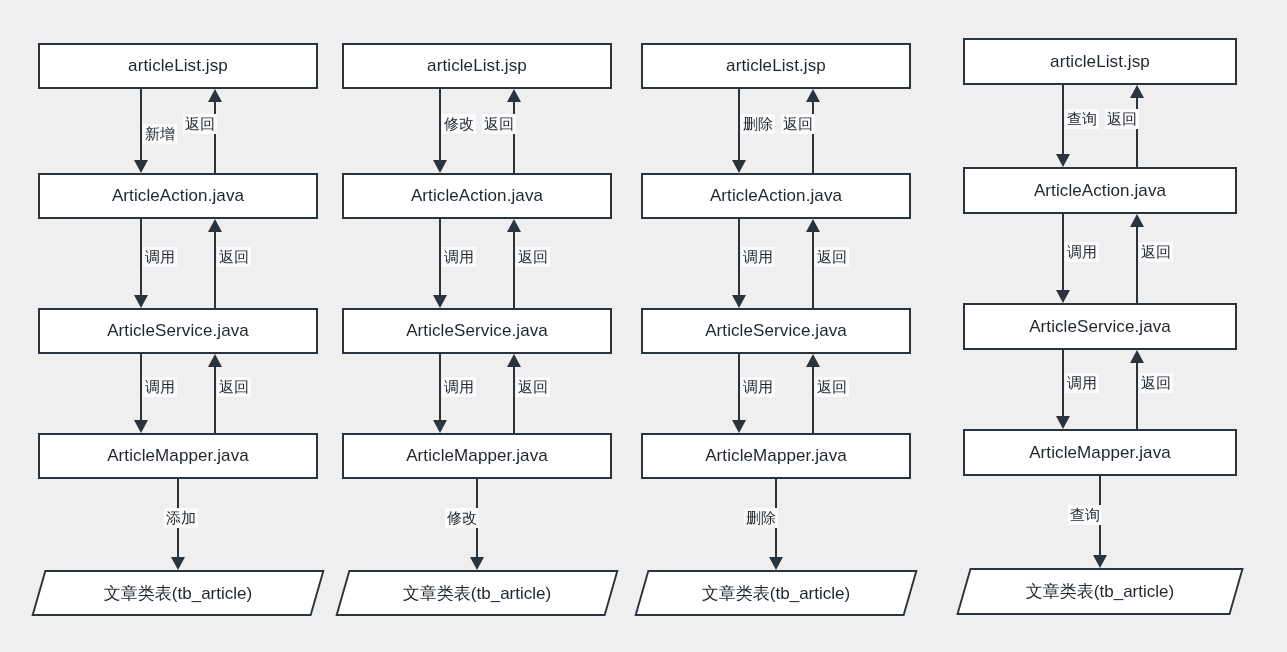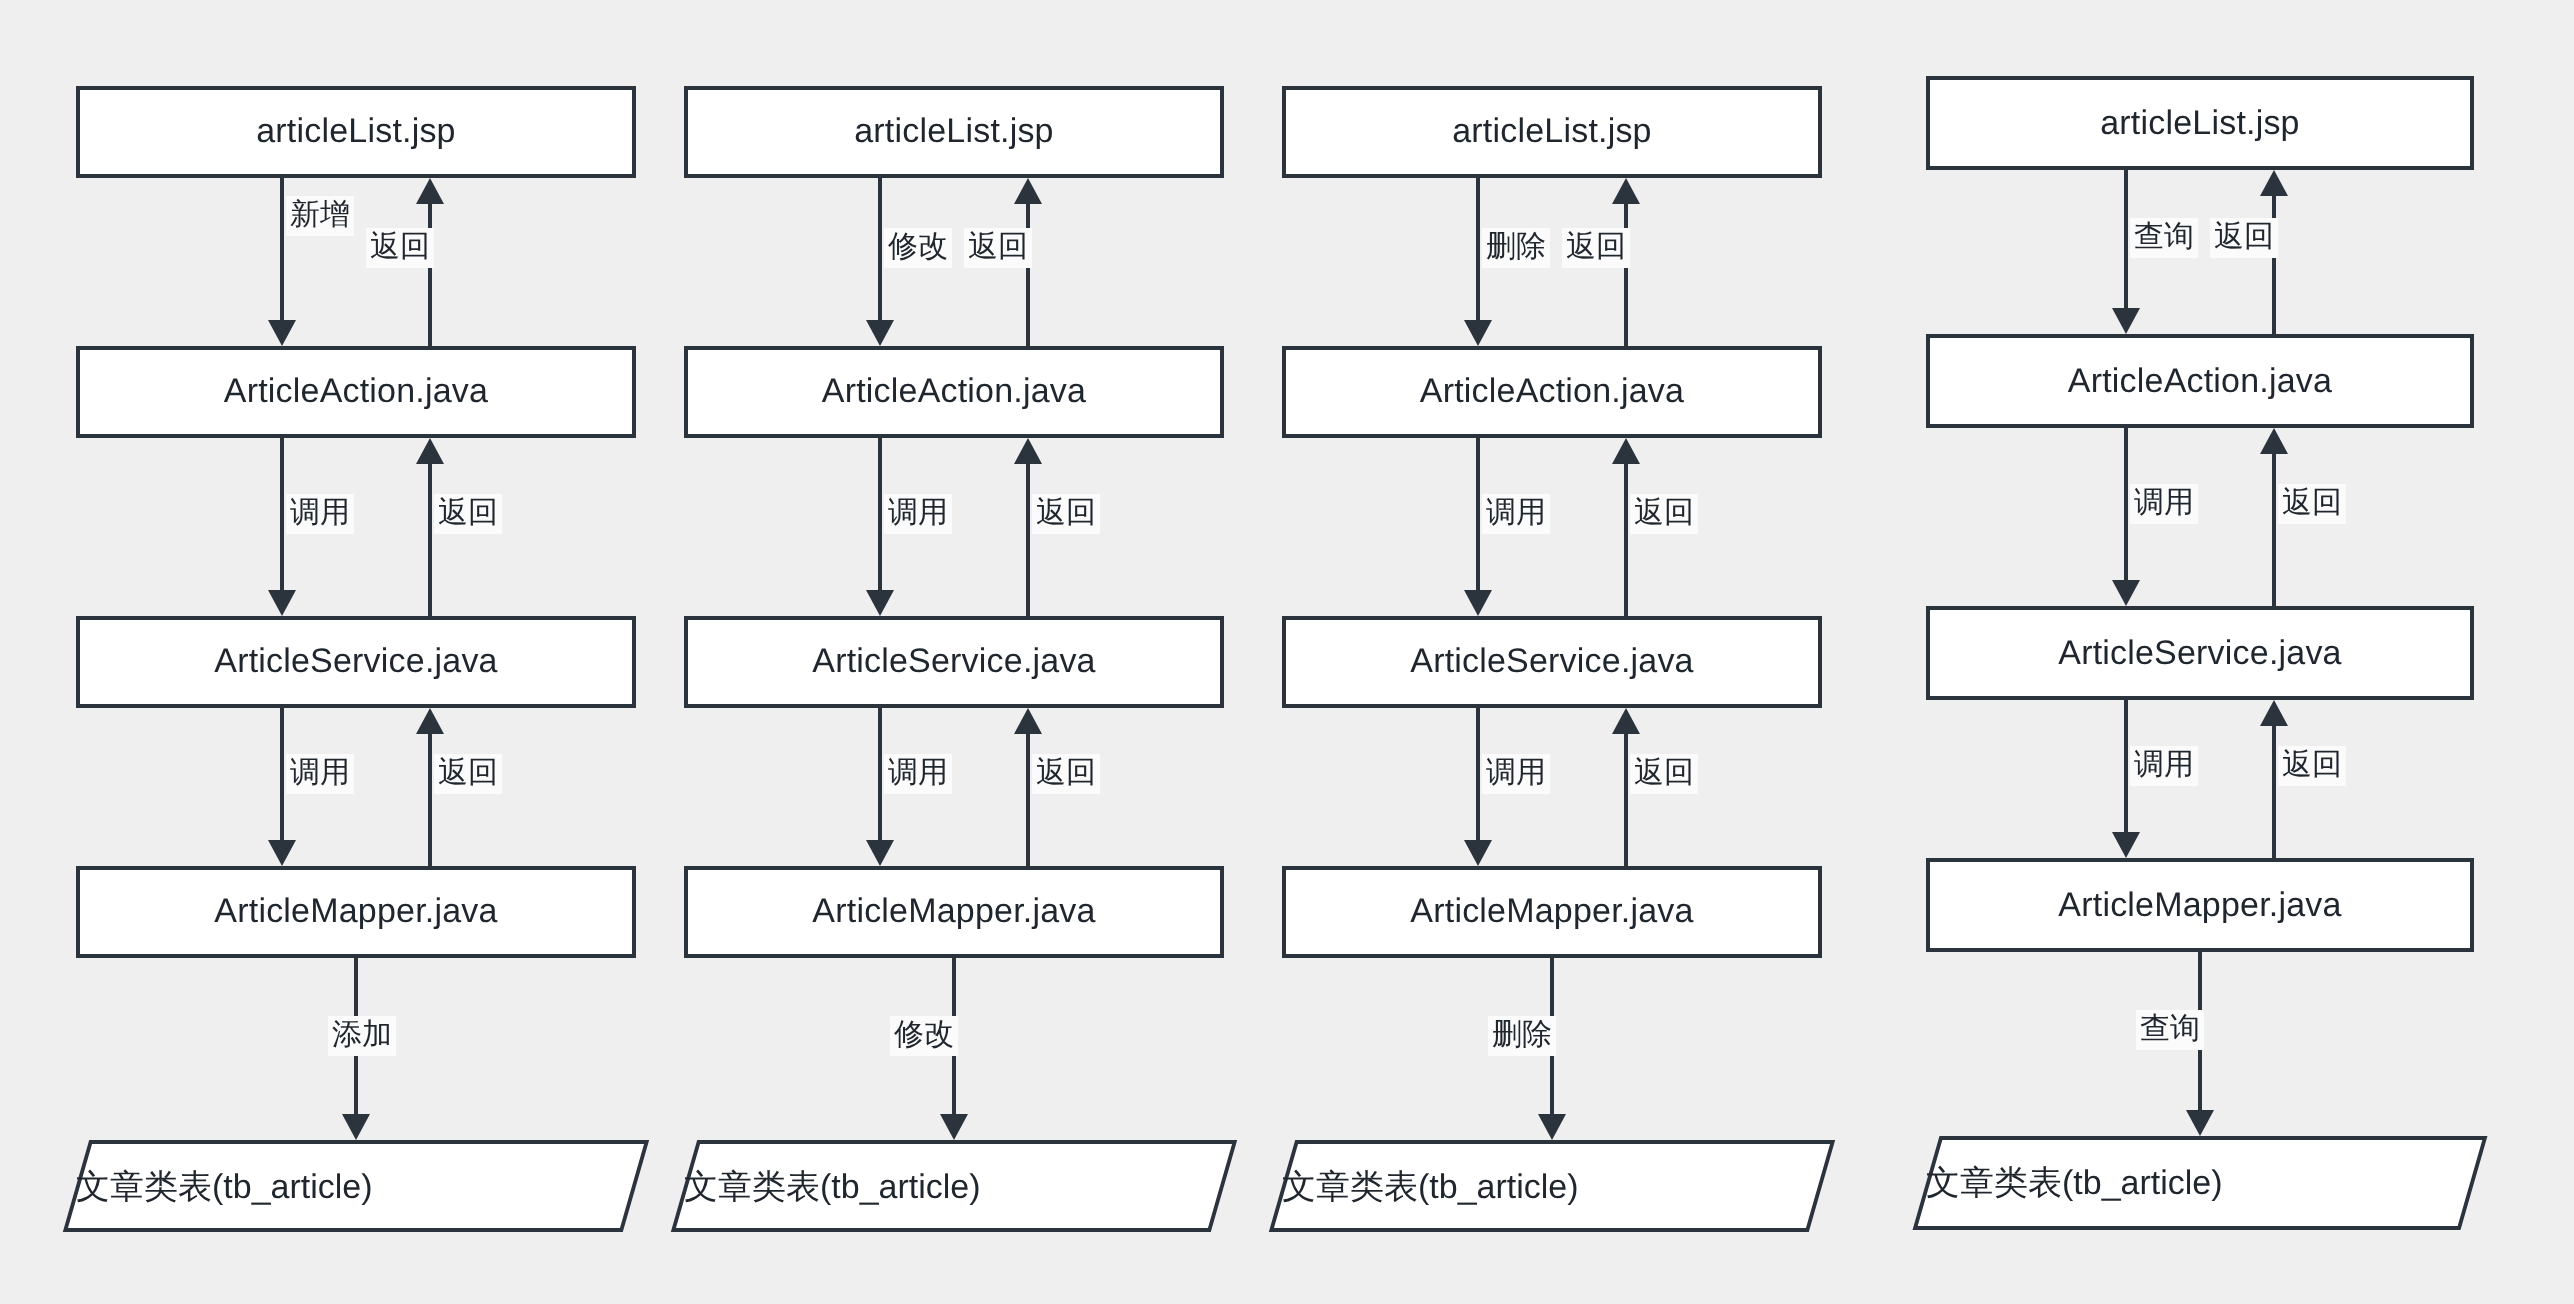--- a/index.html
+++ b/index.html
@@ -39,21 +39,21 @@
     letter-spacing: 0.1px;
     white-space: nowrap;
     color: #1f262e;
   }
   
   .node-data {
     position: absolute;
     box-sizing: border-box;
     display: flex;
     align-items: center;
-    justify-content: flex-start;
+    justify-content: center;
     font-size: 17px;
     white-space: nowrap;
     color: #1f262e;
   }
   .node-data .para-bg {
     position: absolute;
     inset: 0;
     background: #ffffff;
     border: 2.5px solid #2b333d;
     transform: skewX(-16deg);
@@ -105,21 +105,21 @@
       </div>
       <div class="node-box" style="left: 0px; top: 433px; width: 280px; height: 46px;">
         <span>ArticleMapper.java</span>
       </div>
       <div class="node-data" style="left: 0px; top: 570px; width: 280px; height: 46px;">
         <div class="para-bg"></div>
         <span class="para-label">文章类表(tb_article)</span>
       </div>
       <div class="conn" style="left: 102px; top: 89px; height: 73px;"></div>
       <div class="arrowhead down" style="left: 96px; top: 160px;"></div>
-      <div class="edge-label" style="left: 105px; top: 98px;">新增</div>
+      <div class="edge-label" style="left: 105px; top: 124px;">新增</div>
       <div class="conn" style="left: 176px; top: 100px; height: 73px;"></div>
       <div class="arrowhead up" style="left: 170px; top: 89px;"></div>
       <div class="edge-label" style="top: 114px; right: 101px;">返回</div>
       <div class="conn" style="left: 102px; top: 219px; height: 78px;"></div>
       <div class="arrowhead down" style="left: 96px; top: 295px;"></div>
       <div class="edge-label" style="left: 105px; top: 246.5px;">调用</div>
       <div class="conn" style="left: 176px; top: 230px; height: 78px;"></div>
       <div class="arrowhead up" style="left: 170px; top: 219px;"></div>
       <div class="edge-label" style="left: 179px; top: 246.5px;">返回</div>
       <div class="conn" style="left: 102px; top: 354px; height: 68px;"></div>

